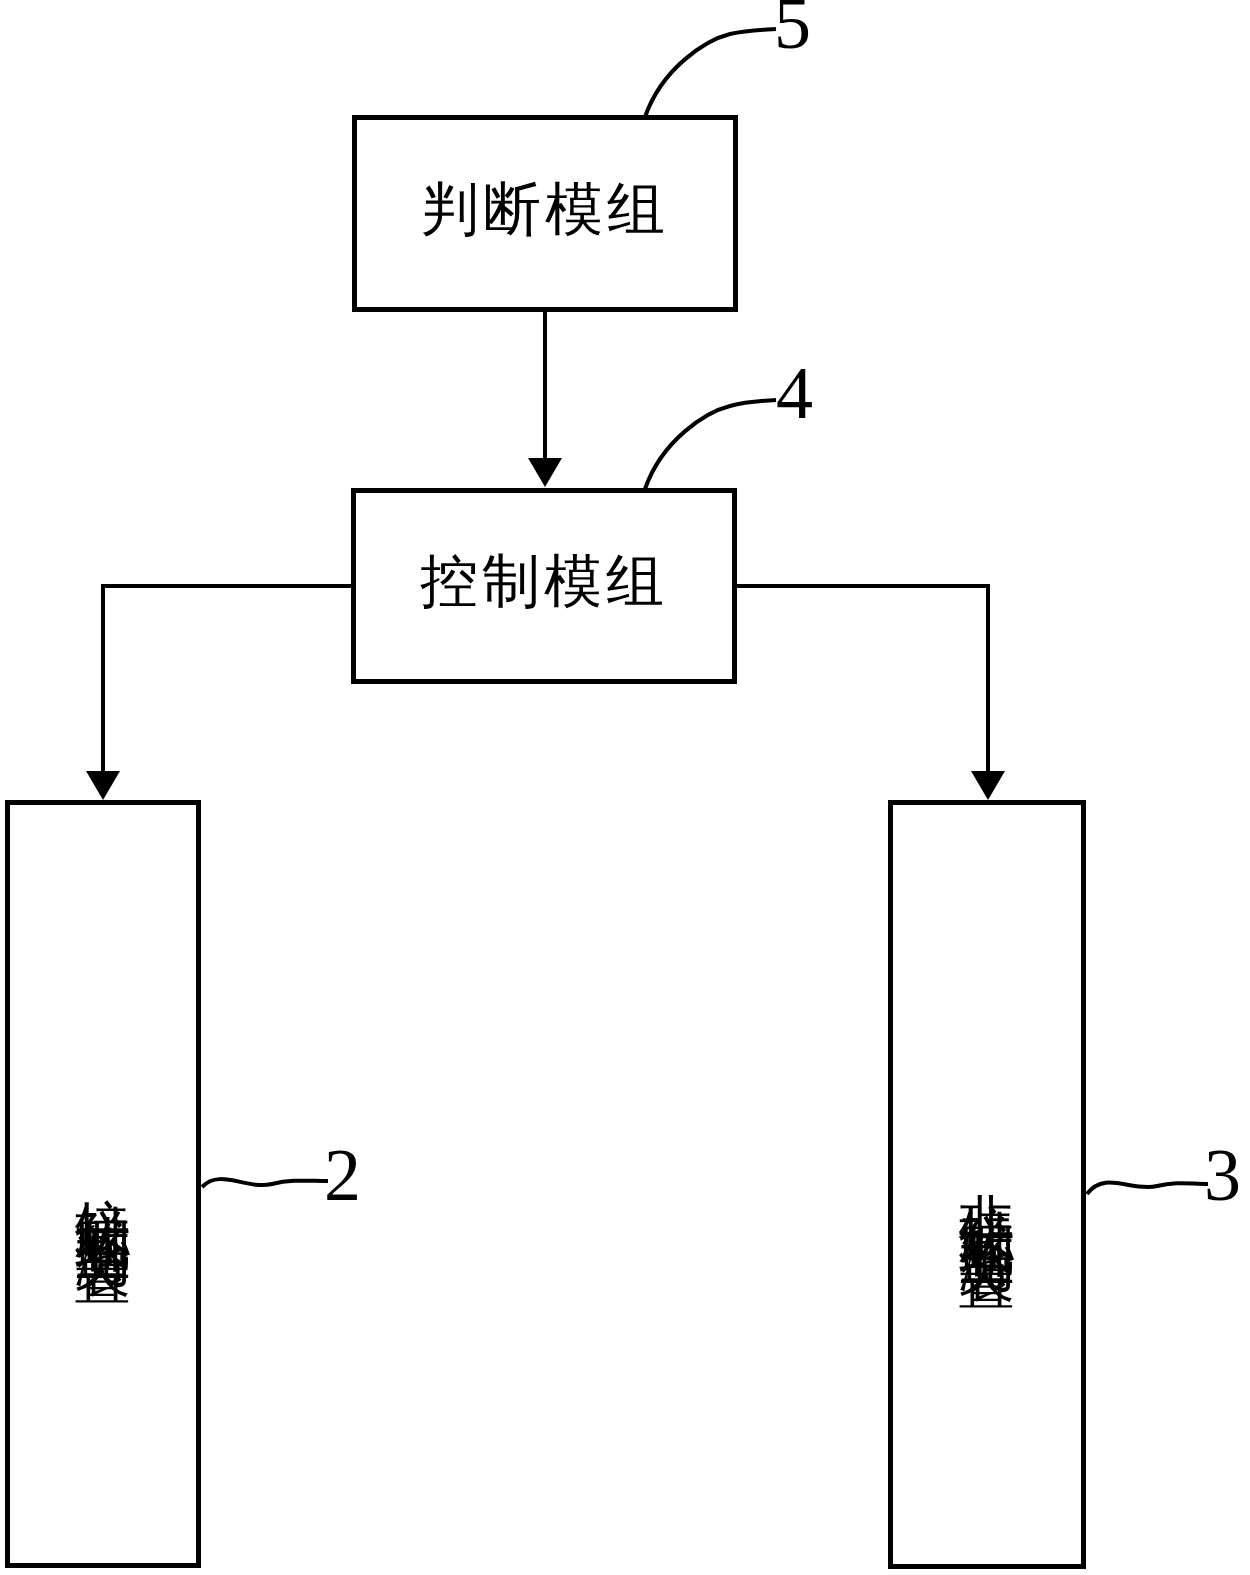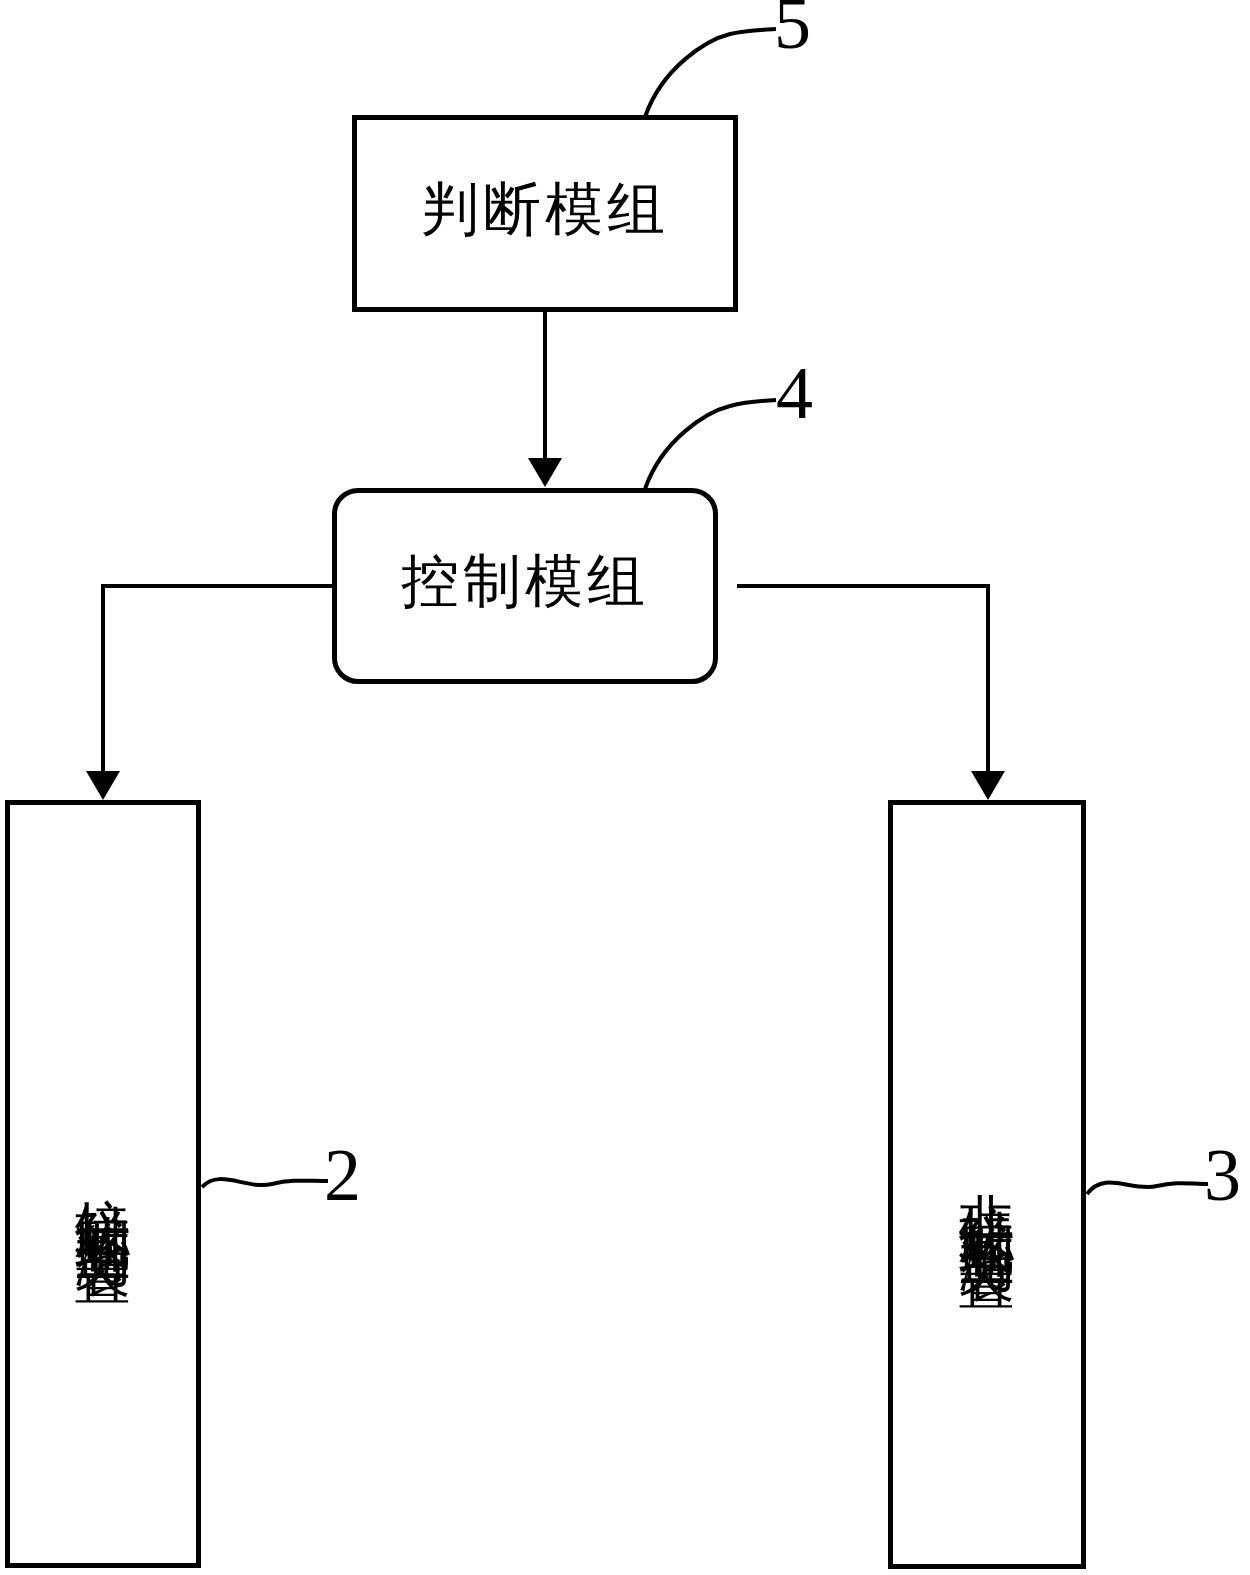--- a/index.html
+++ b/index.html
@@ -32,25 +32,24 @@
     align-items: center;
     justify-content: center;
   }
   .box-judgment {
     left: 352px;
     top: 115px;
     width: 386px;
     height: 197px;
   }
   .box-control {
-    left: 332px;
+    left: 351px;
     top: 488px;
     width: 386px;
     height: 196px;
-    border-radius: 26px;
   }
   .box-contact {
     left: 5px;
     top: 800px;
     width: 196px;
     height: 768px;
   }
   .box-noncontact {
     left: 888px;
     top: 800px;

